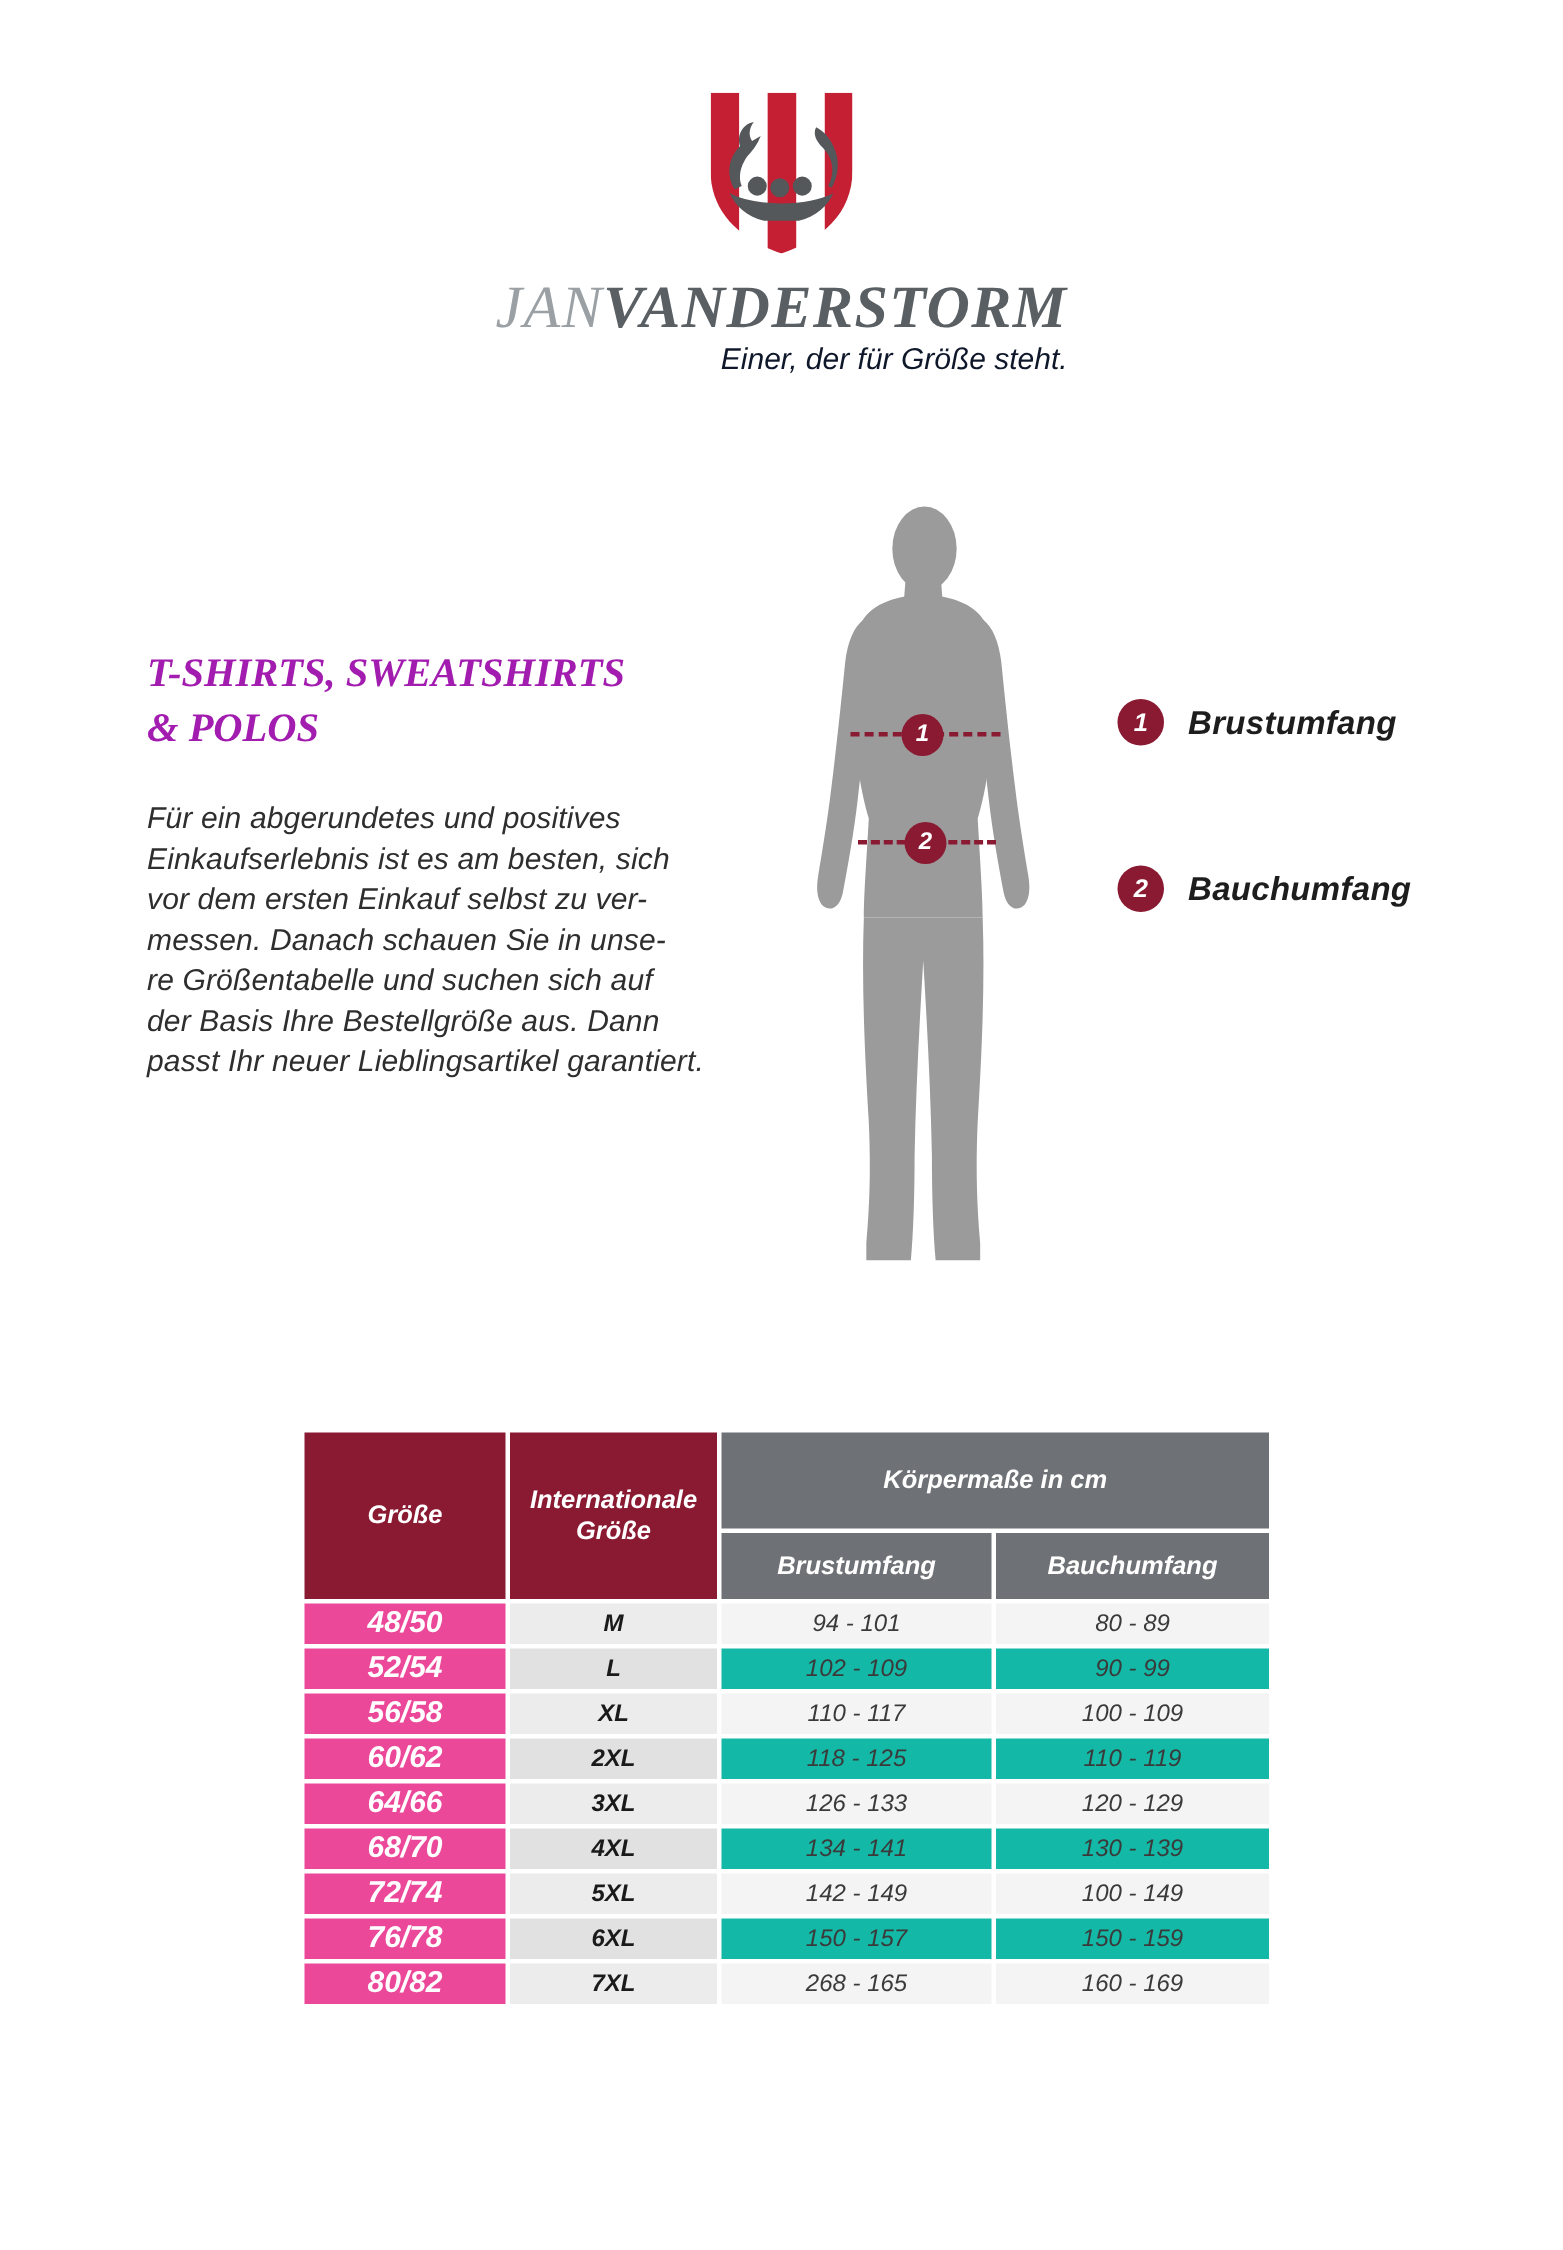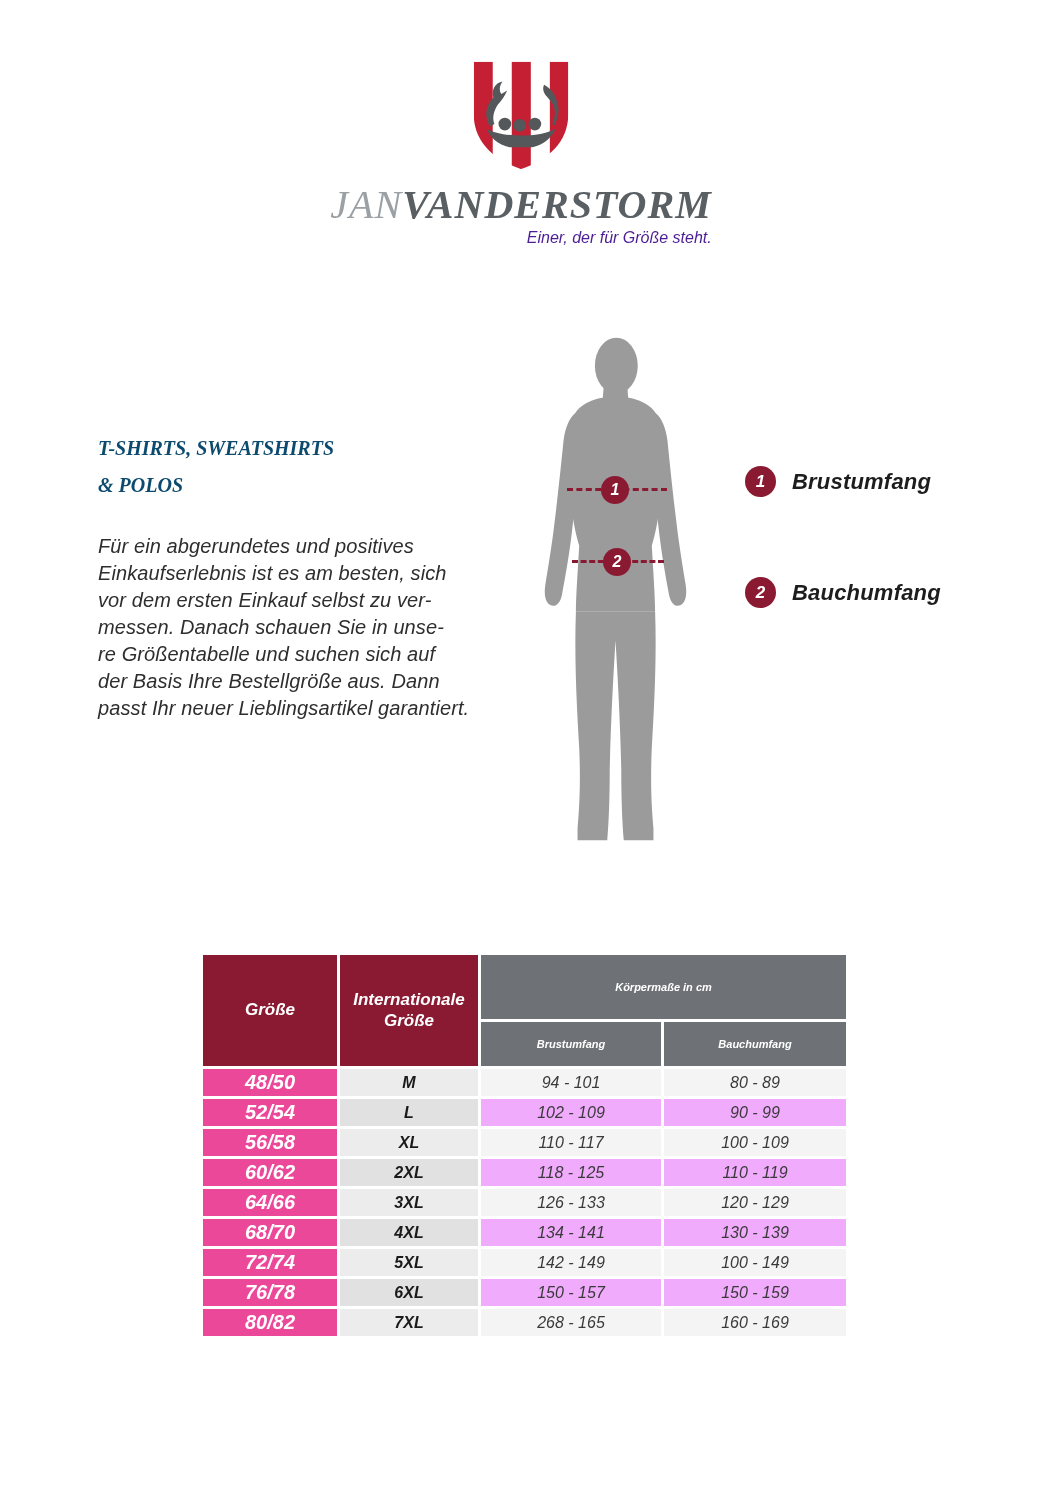--- a/index.html
+++ b/index.html
@@ -9,27 +9,27 @@
     font-family:"Liberation Sans", sans-serif; overflow:hidden;font-style:italic;
   }
 
   
   .logo-block { position:absolute; left:0; right:0; top:56px; display:flex; flex-direction:column; align-items:center; }
   .shield { width:118px; height:120px; }
   .brand-text { display:flex; flex-direction:column; margin-top:8px; }
   .brand-name { font-family:"Liberation Serif", serif; font-size:40px; letter-spacing:1px; line-height:1.05; }
   .brand-light { color:#9aa0a4; font-weight:400; }
   .brand-bold  { color:#595f63; font-weight:700; }
-  .brand-tagline { margin-top:3px; font-size:16px; color:#4c1d95; text-align:right; }
+  .brand-tagline { margin-top:3px; font-size:20px; color:#0f172a; text-align:right; }
 
   
   .intro-title {
     position:absolute; left:98px; top:430px; width:420px;
-    font-family:"Liberation Serif", serif; font-weight:700; font-size:20px;
-    line-height:37px; color:#0c4a6e; white-space:pre-line;
+    font-family:"Liberation Serif", serif; font-weight:700; font-size:27px;
+    line-height:37px; color:#a21caf; white-space:pre-line;
   }
   .intro-body {
     position:absolute; left:98px; top:533px; width:400px;
     font-size:20px; line-height:27px; color:#2e2e2e; white-space:pre-line;
     letter-spacing:0.1px;
   }
 
   
   .figure { position:absolute; left:533px; top:335px; width:165px; height:512px; }
   .figure svg { width:100%; height:100%; display:block; }
@@ -56,29 +56,29 @@
     display:flex; align-items:center; justify-content:center; flex:0 0 auto;
   }
   .legend-label { font-size:22px; font-weight:700; color:#1d1d1d; letter-spacing:0.2px; }
 
   
   .table-wrap { position:absolute; left:200px; top:952px; }
   table.size-table { border-collapse:separate; border-spacing:3px; }
   table.size-table th, table.size-table td { text-align:center; vertical-align:middle; }
 
   .th-maroon { background:#8a1a32; color:#ffffff; font-weight:700; font-size:17px; line-height:1.2; padding:0 6px; }
-  .th-gray   { background:#6e7175; color:#ffffff; font-weight:700; font-size:11px; }
+  .th-gray   { background:#6e7175; color:#ffffff; font-weight:700; font-size:17px; }
   .th-span   { height:64px; }
   .th-sub    { height:44px; }
 
   td.c-groesse  { background:#ec4899; color:#ffffff; font-weight:700; font-size:20px; height:27px; }
   td.c-int      { background:#ececec; color:#1a1a1a; font-weight:700; font-size:16px; }
   td.c-measure  { background:#f4f4f4; color:#3a3a3a; font-size:16px;margin-top:20px; }
   tr.alt td.c-int     { background:#e1e1e1; }
-  tr.alt td.c-measure { background:#f0abfc; }
+  tr.alt td.c-measure { background:#14b8a6; }
 </style>
 </head>
 <body>
 
 <div class="page">
 
   <div class="logo-block">
     <svg class="shield" viewBox="0 0 100 104" aria-hidden="true">
       <defs>
         <clipPath id="shieldClip">

